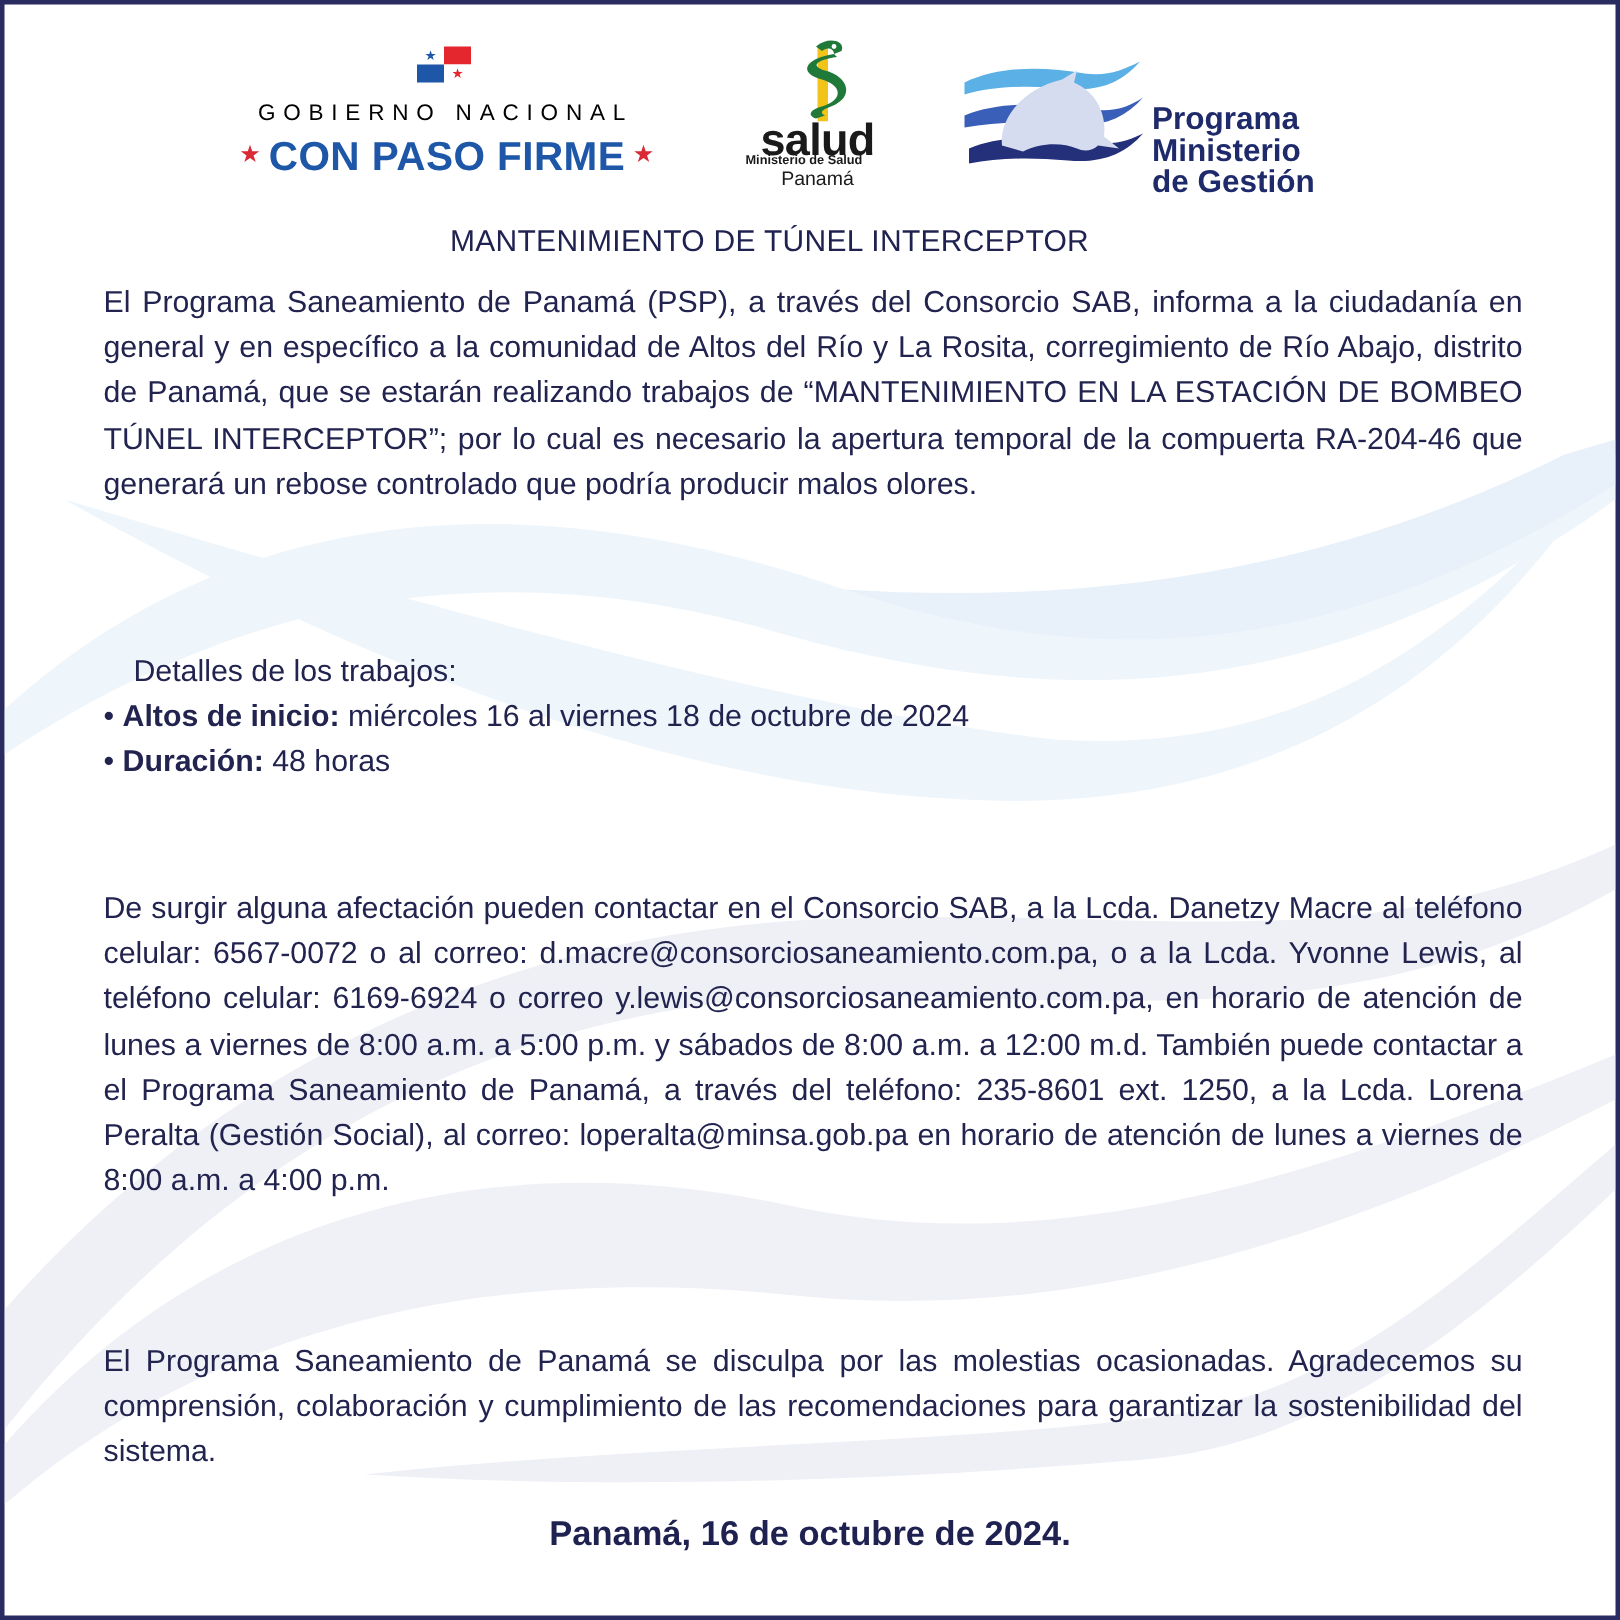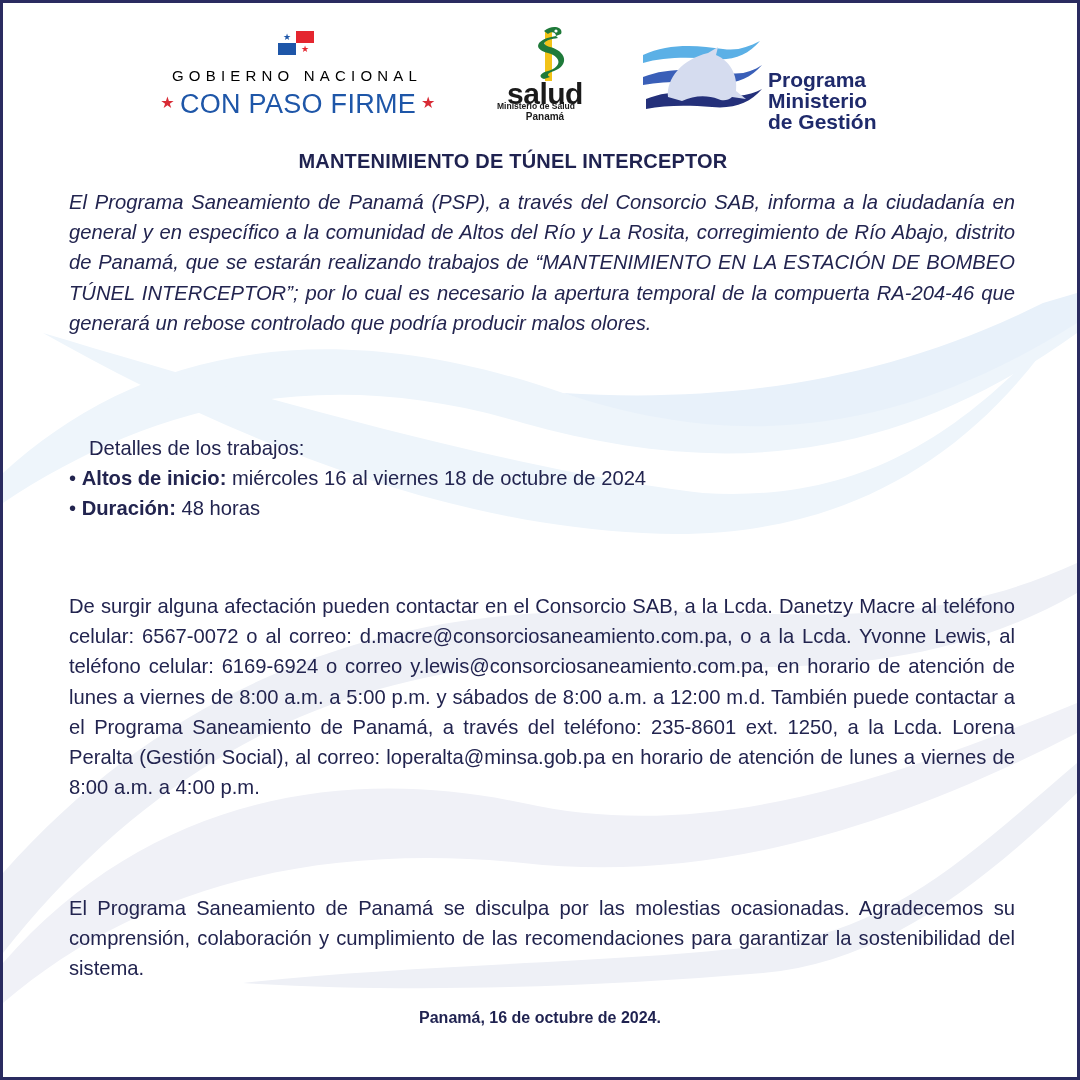--- a/index.html
+++ b/index.html
@@ -21,54 +21,54 @@
     .flag .q3 { position:absolute; left:0; top:12px; width:18px; height:12px; background:#1e56a8; }
     .flag .q4 { position:absolute; left:18px; top:12px; width:18px; height:12px; background:#fff; }
     .flag .s1 { position:absolute; left:5px; top:1px; font-size:9px; color:#1e56a8; line-height:10px; }
     .flag .s2 { position:absolute; left:23px; top:13px; font-size:9px; color:#e4262f; line-height:10px; }
     .gob-line1 {
       position: absolute; left: 4px; top: 36px; width: 300px; text-align: center;
       font-size: 15px; letter-spacing: 5.2px; color: #000000; font-weight: normal;
     }
     .gob-line2 {
       position: absolute; left: 0; top: 58px; width: 310px; text-align: center;
-      font-size: 27px; font-weight: normal; color: #1e56a8; letter-spacing: 0.3px;
+      font-size: 27px; font-weight: bold; color: #1e56a8; letter-spacing: 0.3px;
     }
     .gob-line2 .star { color: #d82b35; font-size: 16px; vertical-align: middle; position: relative; top: -3px; margin: 0 5px; }
 
     .logo-salud { position: absolute; left: 500px; top: 0; width: 90px; height: 100px; text-align: center; }
     .logo-salud svg { display: block; margin: 0 auto; }
     .salud-word { position: absolute; left: 0; top: 52px; width: 84px; text-align: center; font-size: 30px; font-weight: bold; color: #1a1a1a; letter-spacing: -0.5px; }
     .salud-sub1 { position: absolute; left: -6px; top: 76px; width: 96px; text-align: left; font-size: 8.5px; font-weight: bold; color: #1a1a1a; }
-    .salud-sub2 { position: absolute; left: 0; top: 86px; width: 84px; text-align: center; font-size: 10px; font-weight: bold; color: #1a1a1a; }
+    .salud-sub2 { position: absolute; left: 0; top: 86px; width: 84px; text-align: center; font-size: 13px; font-weight: normal; color: #1a1a1a; }
 
     .logo-psp { position: absolute; left: 635px; top: 6px; width: 310px; height: 90px; }
     .psp-text { position: absolute; left: 130px; top: 10px; font-size: 21px; font-weight: bold; line-height: 21px; color: #1f2a6b; margin-top: 28px; }
 
     
     .title {
       position: absolute; top: 147px; left: 0; width: 1020px; text-align: center;
-      font-size: 20px; font-weight: bold; color: #1f2250; letter-spacing: 0.2px;
+      font-size: 20px; font-weight: normal; color: #1f2250; letter-spacing: 0.2px;
     }
 
     
     .body-text {
       position: absolute; left: 66px; width: 946px;
       font-size: 20.2px; line-height: 30.2px; text-align: justify; color: #22244f;
     }
-    .p1 { top: 184px; font-style: italic; }
+    .p1 { top: 184px; }
     .details { position: absolute; top: 430px; left: 66px; width: 946px; font-size: 20.2px; line-height: 30.2px; color: #22244f; }
     .details .dh { font-weight: normal; padding-left: 20px; }
     .details .li { }
     .details .li b { font-weight: bold; }
     .p2 { top: 588px; }
     .p3 { top: 890px; }
     .date-line {
       position: absolute; top: 1006px; left: 0; width: 1074px; text-align: center;
-      font-size: 16px; font-weight: bold; color: #1f2250;
+      font-size: 23px; font-weight: bold; color: #1f2250;
     }
   </style>
 </head>
 <body>
 
 <div class="frame">
 
   <svg class="bg-waves" width="1074" height="1074" viewBox="0 0 1074 1074">
     <path d="M0 470 C 120 360, 300 300, 560 390 C 720 440, 880 430, 1074 300 L 1074 330 C 880 470, 700 470, 520 420 C 320 360, 150 400, 0 500 Z" fill="#eef5fb"></path>
     <path d="M40 330 C 240 390, 520 470, 700 490 C 860 500, 960 430, 1060 320 C 960 470, 820 540, 640 530 C 420 520, 200 420, 40 330 Z" fill="#eef5fb"></path>

